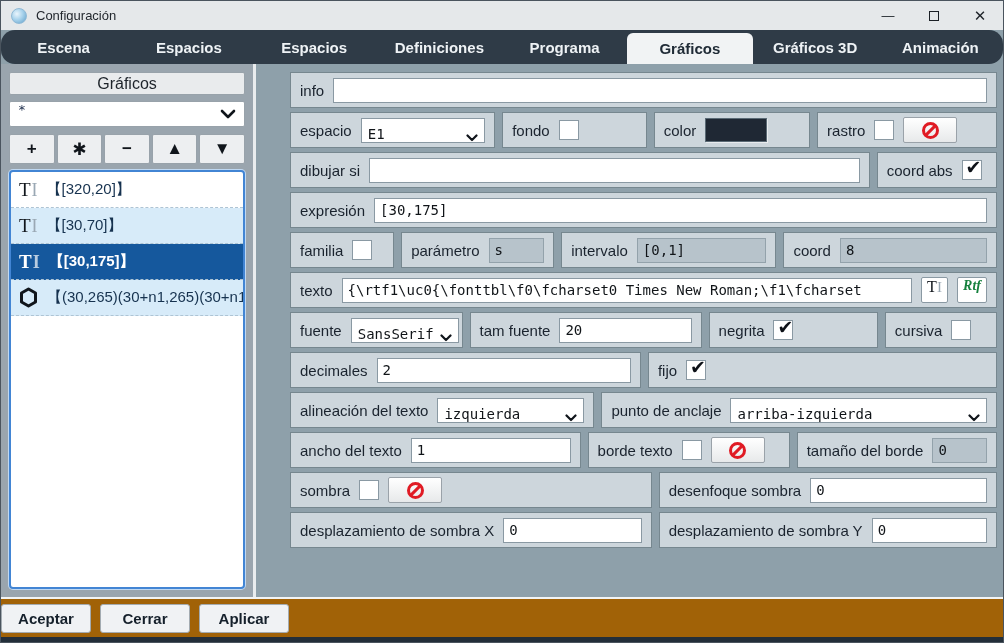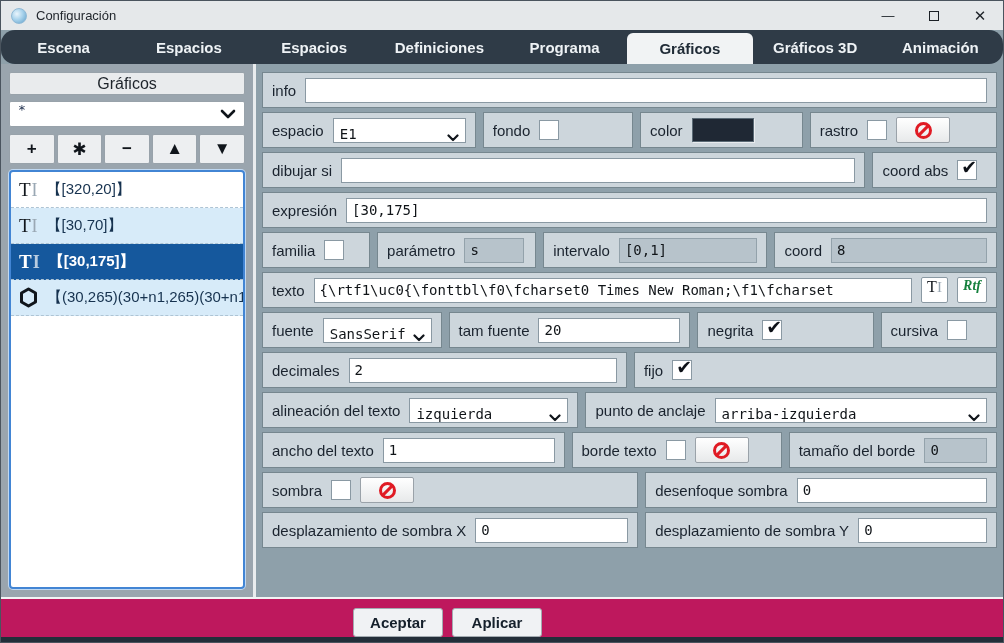--- a/index.html
+++ b/index.html
@@ -53,21 +53,21 @@
   .list-item.sel { background:#15589D; color:#FFFFFF; font-weight:600; }
   .ticon { display:inline-flex; align-items:baseline; font-family:"Liberation Serif","DejaVu Serif",serif;
            flex:0 0 auto; }
   .ticon .t { font-size:19px; color:#10151B; }
   .ticon .beam { font-size:18px; color:#9AA8B4; margin-left:1px; }
   .list-item.sel .ticon .t { color:#FFF; }
   .list-item.sel .ticon .beam { color:#B8CCE0; }
   .hexicon { flex:0 0 auto; display:inline-flex; }
 
   
-  .row { display:flex; gap:7px; margin-bottom:4px; }
+  .row { display:flex; gap:7px; margin-bottom:4px;margin-left:28px; }
   .cell { background:#CDD6DC; border:1px solid #76878F; height:36px;
           display:flex; align-items:center; padding:0 9px; gap:9px; min-width:0; }
   .lbl { font-size:15px; color:#1A232E; white-space:nowrap; flex:0 0 auto; }
   .inp { height:25px; border:1px solid #8A99A3; background:#FFF; padding:0 5px;
          font-family:"DejaVu Sans Mono",monospace; font-size:14px; color:#101418; min-width:0; }
   .inp.grow { flex:1 1 auto; width:10px; }
   .inp.dis { background:#B7C3CB; border-color:#93A2AB; }
   .selectbox { height:25px; border:1px solid #8A99A3; background:#FFF; padding:0 6px;
                display:flex; align-items:flex-end; gap:6px;
                font-family:"DejaVu Sans Mono",monospace; font-size:14px; color:#101418; }
@@ -84,22 +84,22 @@
   .noentry::after { content:""; position:absolute; left:50%; top:-1px; bottom:-1px; width:3px;
                     margin-left:-1.5px; background:#E01B24; transform:rotate(45deg); }
   .mini-btn { height:26px; background:#FFF; border:1px solid #8A99A3; border-radius:2px;
               display:flex; align-items:baseline; justify-content:center; padding:0 4px; flex:0 0 auto; }
   .mini-btn .t { font-family:"Liberation Serif","DejaVu Serif",serif; font-size:16px; color:#10151B; }
   .mini-btn .beam { font-family:"Liberation Serif","DejaVu Serif",serif; font-size:15px; color:#9AA8B4; }
   .mini-btn .rtf { font-family:"Liberation Serif","DejaVu Serif",serif; font-style:italic;
                    font-weight:600; font-size:14px; color:#15803d; }
 
   
-  .footer { height:40px; flex:0 0 auto; background:#be185d; border-top:2px solid #F2F4F5;
-            display:flex; align-items:flex-end; padding-left:352px; gap:9px; }
+  .footer { height:40px; flex:0 0 auto; background:#a16207; border-top:2px solid #F2F4F5;
+            display:flex; align-items:center; gap:9px; }
   .f-btn { width:90px; height:29px; background:#F0F2F4; border:1px solid #A3ABB1; border-radius:3px;
            display:flex; align-items:center; justify-content:center;
            font-size:15px; font-weight:600; color:#15202B; }
   .bottomstrip { height:5px; flex:0 0 auto; background:#232E39; }
 </style>
 </head>
 <body>
 
 <div class="window">
 
@@ -382,17 +382,18 @@
           <span class="lbl">desplazamiento de sombra Y</span>
           <input class="inp grow" value="0" style="">
         </div>
       </div>
 
     </div>
   </div>
 
   <div class="footer">
     <div class="f-btn">Aceptar</div>
+    <div class="f-btn">Cerrar</div>
     <div class="f-btn">Aplicar</div>
   </div>
   <div class="bottomstrip"></div>
 
 </div>
 
 </body></html>

